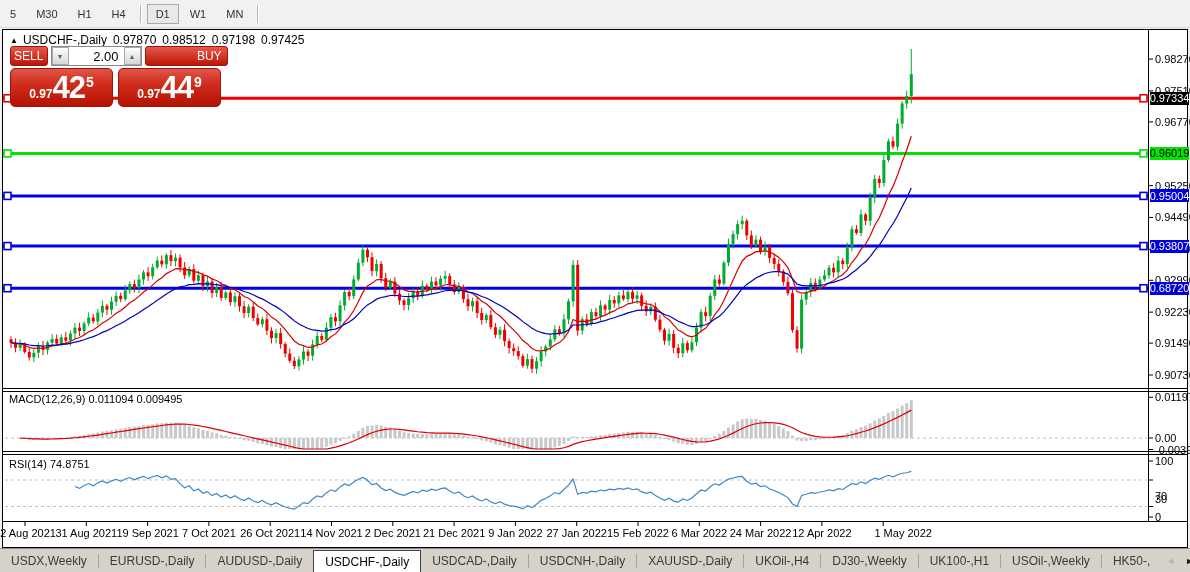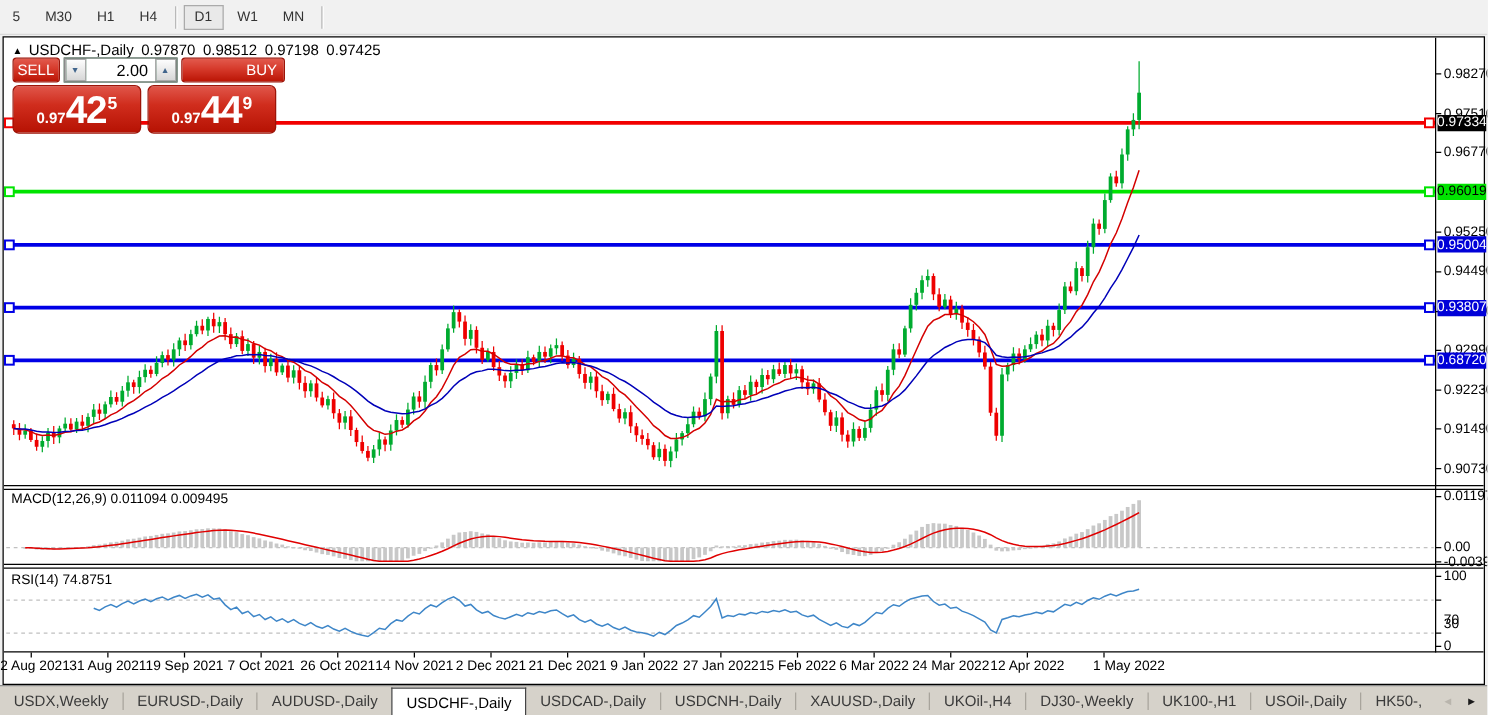--- a/index.html
+++ b/index.html
@@ -20,21 +20,21 @@
   #title-row .tri{font-size:8px;margin-right:5px;vertical-align:1px;}
   #title-row span.num{margin-left:6px;}
   
   #trade-panel{position:absolute;left:7px;top:16px;width:218px;z-index:7;}
   .tp-row1{display:flex;align-items:stretch;height:20px;}
   .red-btn{background:linear-gradient(180deg,#e25a4d 0%,#d63a2b 45%,#bb1505 100%);
            color:#fff;font-size:12px;border:1px solid #9d1408;border-radius:3px;
            display:flex;align-items:center;justify-content:center;}
   #sell-btn{width:54px;}
   #buy-btn{width:54px;padding-left:46px;}
-  .spin-wrap{display:flex;margin:0 3px;border:1px solid #8a8a8a;background:#14532d;height:18px;flex:1;}
+  .spin-wrap{display:flex;margin:0 3px;border:1px solid #8a8a8a;background:#f97316;height:18px;flex:1;}
   .spin-btn{width:15px;background:linear-gradient(180deg,#fdfdfd,#d7d7d7);border:1px solid #aaa;
             font-size:7px;color:#41658c;display:flex;align-items:center;justify-content:center;}
   .spin-val{flex:1;border:none;outline:none;font-family:"Liberation Sans",sans-serif;
             font-size:13px;text-align:right;padding:0 5px 0 0;width:50px;}
   .tp-row2{display:flex;margin-top:2px;}
   .price-box{width:103px;height:39px;border-radius:5px;margin-right:5px;
              background:linear-gradient(180deg,#e0564a 0%,#d02d1d 40%,#b61203 100%);
              border:1px solid #9d1408;color:#fff;display:flex;align-items:flex-end;
              justify-content:center;padding-bottom:2px;box-sizing:border-box;}
   .price-box .pfx{font-size:12px;font-weight:bold;line-height:20px;}
@@ -817,21 +817,21 @@
       <div class="tab">USDCNH-,Daily</div>
       <div class="tab-sep"></div>
       <div class="tab">XAUUSD-,Daily</div>
       <div class="tab-sep"></div>
       <div class="tab">UKOil-,H4</div>
       <div class="tab-sep"></div>
       <div class="tab">DJ30-,Weekly</div>
       <div class="tab-sep"></div>
       <div class="tab">UK100-,H1</div>
       <div class="tab-sep"></div>
-      <div class="tab">USOil-,Daily</div>
+      <div class="tab">USOil-,Weekly</div>
       <div class="tab-sep"></div>
       <div class="tab">HK50-,</div>
       <div id="tab-arrows">
         <span class="tab-arrow dim">◄</span>
         <span class="tab-arrow on">►</span>
       </div>
     </div>
 </div>
 
 </body></html>

